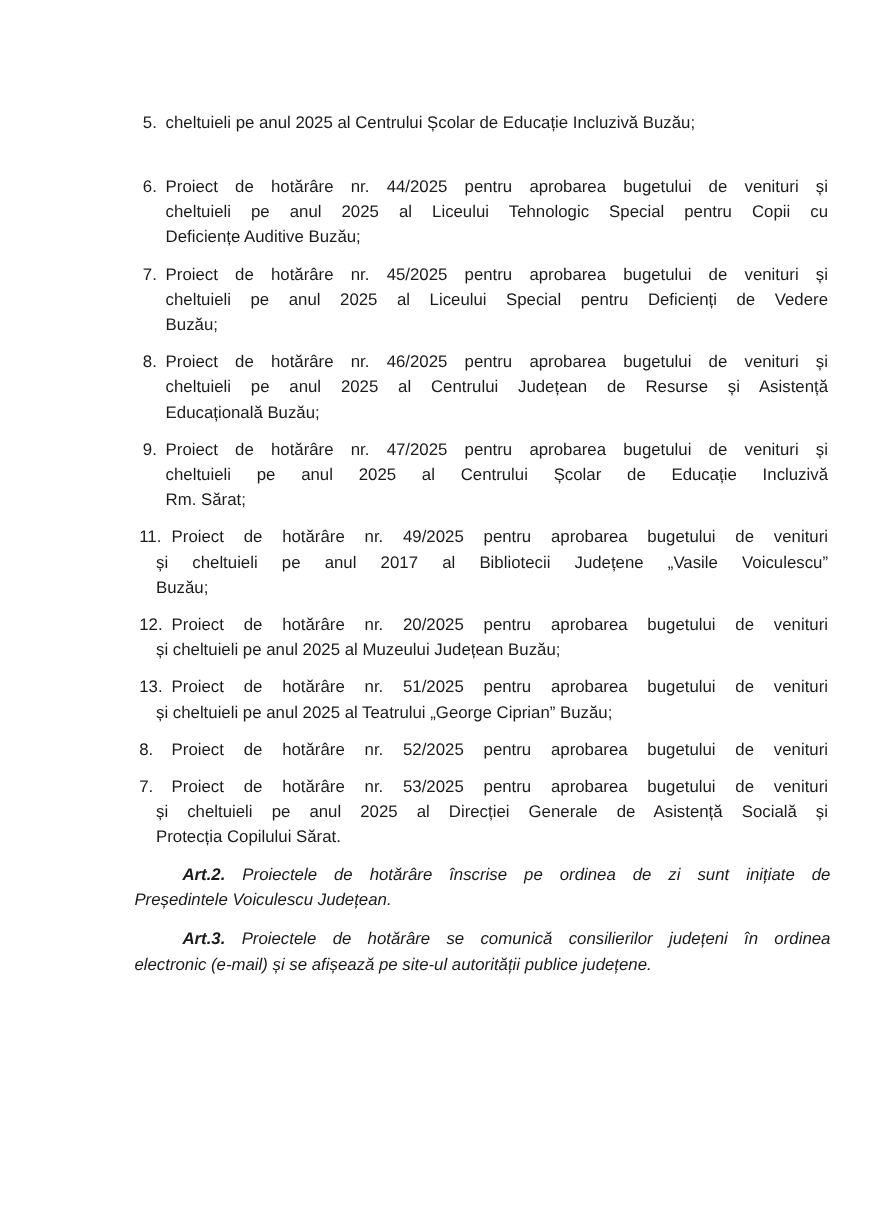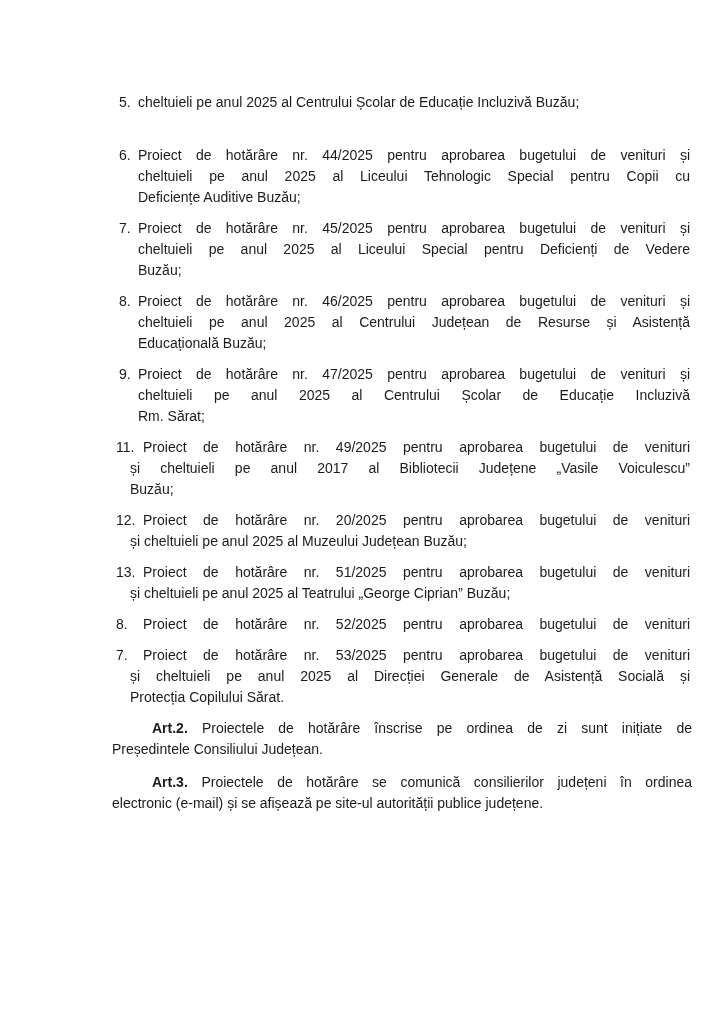--- a/index.html
+++ b/index.html
@@ -35,21 +35,21 @@
     top: 0;
   }
   .item.two { padding-left: 130px; }
   .item.two .num { left: 116px; }
   .item.two .line.first { text-indent: 13px; }
   .line {
     text-align: justify;
     text-align-last: justify;
   }
   .line.last { text-align-last: left; }
-  .articles { margin-top: 0; }
+  .articles { margin-top: 0; font-style: italic; }
   .article {
     padding-left: 112px;
     padding-right: 32px;
     margin-bottom: 12px;
   }
   .article .line.first { text-indent: 40px; }
   .article-label { font-weight: bold; }
 </style>
 </head>
 <body>
@@ -107,20 +107,20 @@
       <div class="item two">
         <span class="num">7.</span>
         <div class="line first">Proiect de hotărâre nr. 53/2025 pentru aprobarea bugetului de venituri</div>
         <div class="line">și cheltuieli pe anul 2025 al Direcției Generale de Asistență Socială și</div>
         <div class="line last">Protecția Copilului Sărat.</div>
       </div>
     </div>
   <div class="articles">
       <div class="article">
         <div class="line first"><b class="article-label">Art.2.</b> <span>Proiectele de hotărâre înscrise pe ordinea de zi sunt inițiate de</span></div>
-        <div class="line last">Președintele Consiliului Județean.</div>
+        <div class="line last">Președintele Voiculescu Județean.</div>
       </div>
       <div class="article">
         <div class="line first"><b class="article-label">Art.3.</b> <span>Proiectele de hotărâre se comunică consilierilor județeni în ordinea</span></div>
         <div class="line last">electronic (e-mail) și se afișează pe site-ul autorității publice județene.</div>
       </div>
     </div>
 </div>
 
 </body></html>

